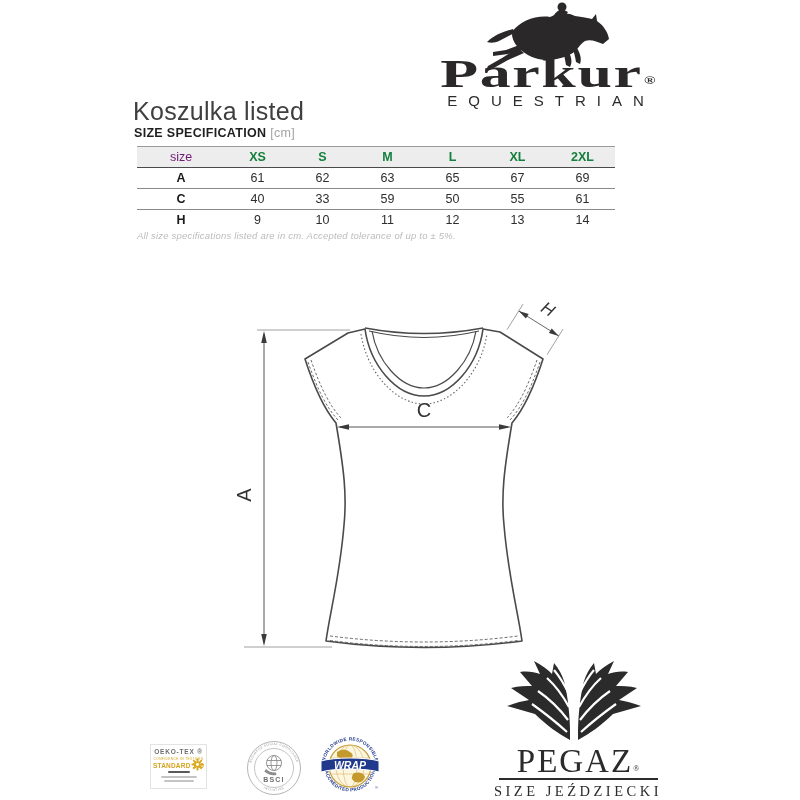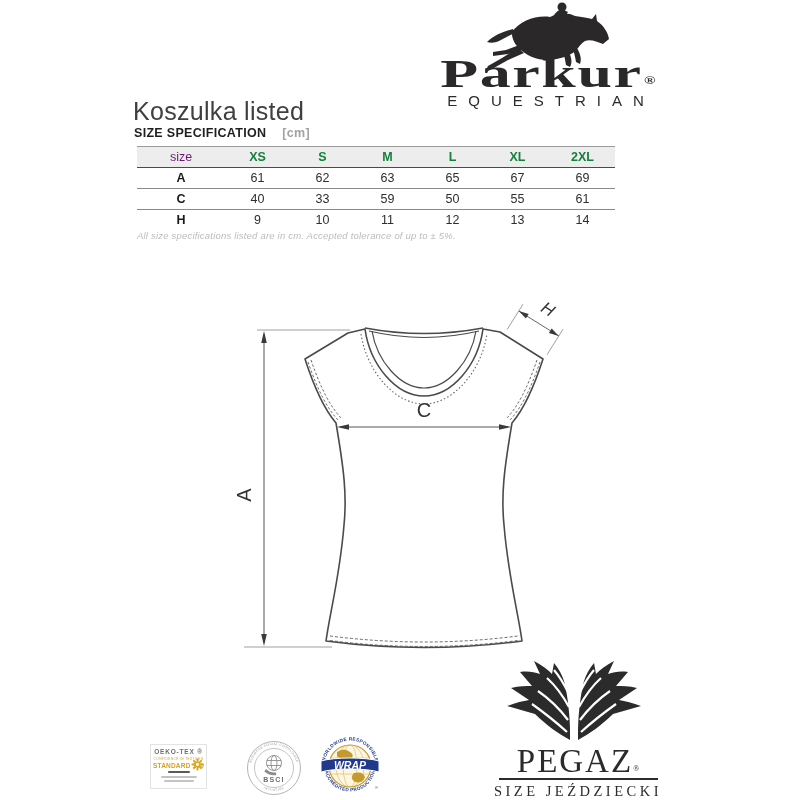--- a/index.html
+++ b/index.html
@@ -11,21 +11,21 @@
   .parkur-word{position:absolute;left:423px;top:54px;width:250px;text-align:center;
     font-family:"Liberation Serif",serif;font-weight:700;font-size:40px;color:#2b2829;
     transform:scaleX(1.55);transform-origin:50% 50%;line-height:1;letter-spacing:1px;white-space:nowrap;}
   .parkur-word .reg{font-size:10px;letter-spacing:0;vertical-align:3px;margin-left:1px;}
   .parkur-tag{position:absolute;left:423px;top:92px;width:250px;text-align:center;
     font-size:15px;letter-spacing:11px;text-indent:6px;color:#2d2a2b;font-weight:500;white-space:nowrap;}
 
   
   .product-title{position:absolute;left:133px;top:97px;font-size:25px;color:#3f3f3f;letter-spacing:.3px;}
   .spec-line{position:absolute;left:134px;top:126px;font-size:12.5px;font-weight:700;color:#1f1f1f;letter-spacing:.3px;}
-  .spec-line .unit{color:#a3a3a3;font-weight:700;margin-left:16px;}
+  .spec-line .unit{color:#a3a3a3;font-weight:400;margin-left:4px;}
 
   
   .spec-table{position:absolute;left:137px;top:146px;width:478px;font-size:12.5px;}
   .t-row{display:grid;grid-template-columns:88px repeat(6,65px);height:20px;align-items:center;
          text-align:center;border-bottom:1px solid #8a8a8a;}
   .t-row.head{background:#ededed;border-top:1px solid #9a9a9a;border-bottom:1.5px solid #4a4a4a;}
   .t-row.last{border-bottom:none;}
   .t-row .lbl{font-weight:700;color:#1a1a1a;}
   .t-row .szhead{font-weight:700;color:#15803d;}
   .t-row .szcell{color:#701a75;font-weight:400;}

